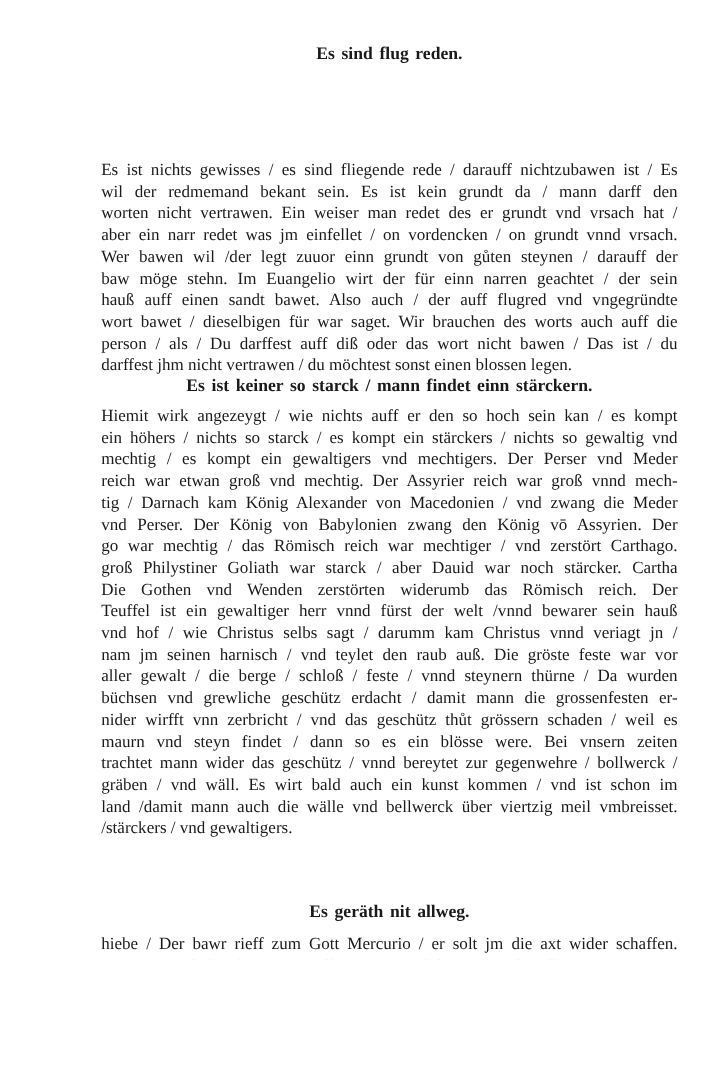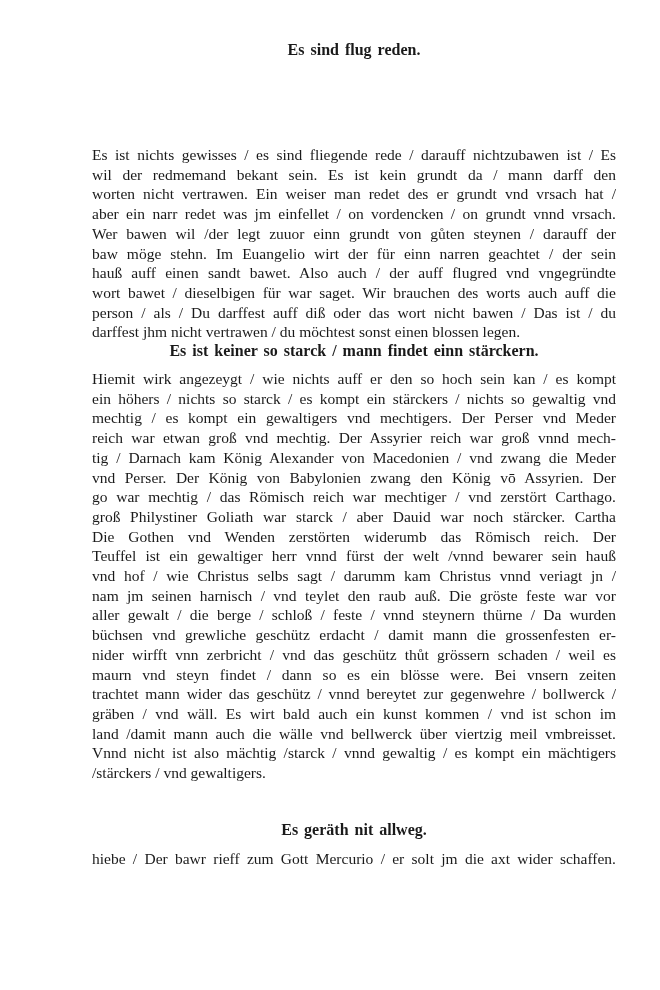--- a/index.html
+++ b/index.html
@@ -81,21 +81,20 @@
       <div class="tline">Teuffel ist ein gewaltiger herr vnnd fürst der welt /vnnd bewarer sein hauß</div>
       <div class="tline">vnd hof / wie Christus selbs sagt / darumm kam Christus vnnd veriagt jn /</div>
       <div class="tline">nam jm seinen harnisch / vnd teylet den raub auß. Die gröste feste war vor</div>
       <div class="tline">aller gewalt / die berge / schloß / feste / vnnd steynern thürne / Da wurden</div>
       <div class="tline">büchsen vnd grewliche geschütz erdacht / damit mann die grossenfesten er-</div>
       <div class="tline">nider wirfft vnn zerbricht / vnd das geschütz thůt grössern schaden / weil es</div>
       <div class="tline">maurn vnd steyn findet / dann so es ein blösse were. Bei vnsern zeiten</div>
       <div class="tline">trachtet mann wider das geschütz / vnnd bereytet zur gegenwehre / bollwerck /</div>
       <div class="tline">gräben / vnd wäll. Es wirt bald auch ein kunst kommen / vnd ist schon im</div>
       <div class="tline">land /damit mann auch die wälle vnd bellwerck über viertzig meil vmbreisset.</div>
-      <div class="tline">Vnnd nicht ist also mächtig /starck / vnnd gewaltig / es kompt ein mächtigers</div>
       <div class="tline">/stärckers / vnd gewaltigers.</div>
     </div>
 
   <div class="block heading" style="top: 820px;">Es geräth nit allweg.</div>
 
   <div class="block para" style="top: 849px;">
       <div class="tline">hiebe / Der bawr rieff zum Gott Mercurio / er solt jm die axt wider schaffen.</div>
       <div class="tline">Mercurius gab dem bauren ein silberin axt / vnd da er sagt / die silberin axt</div>
     </div>
 

